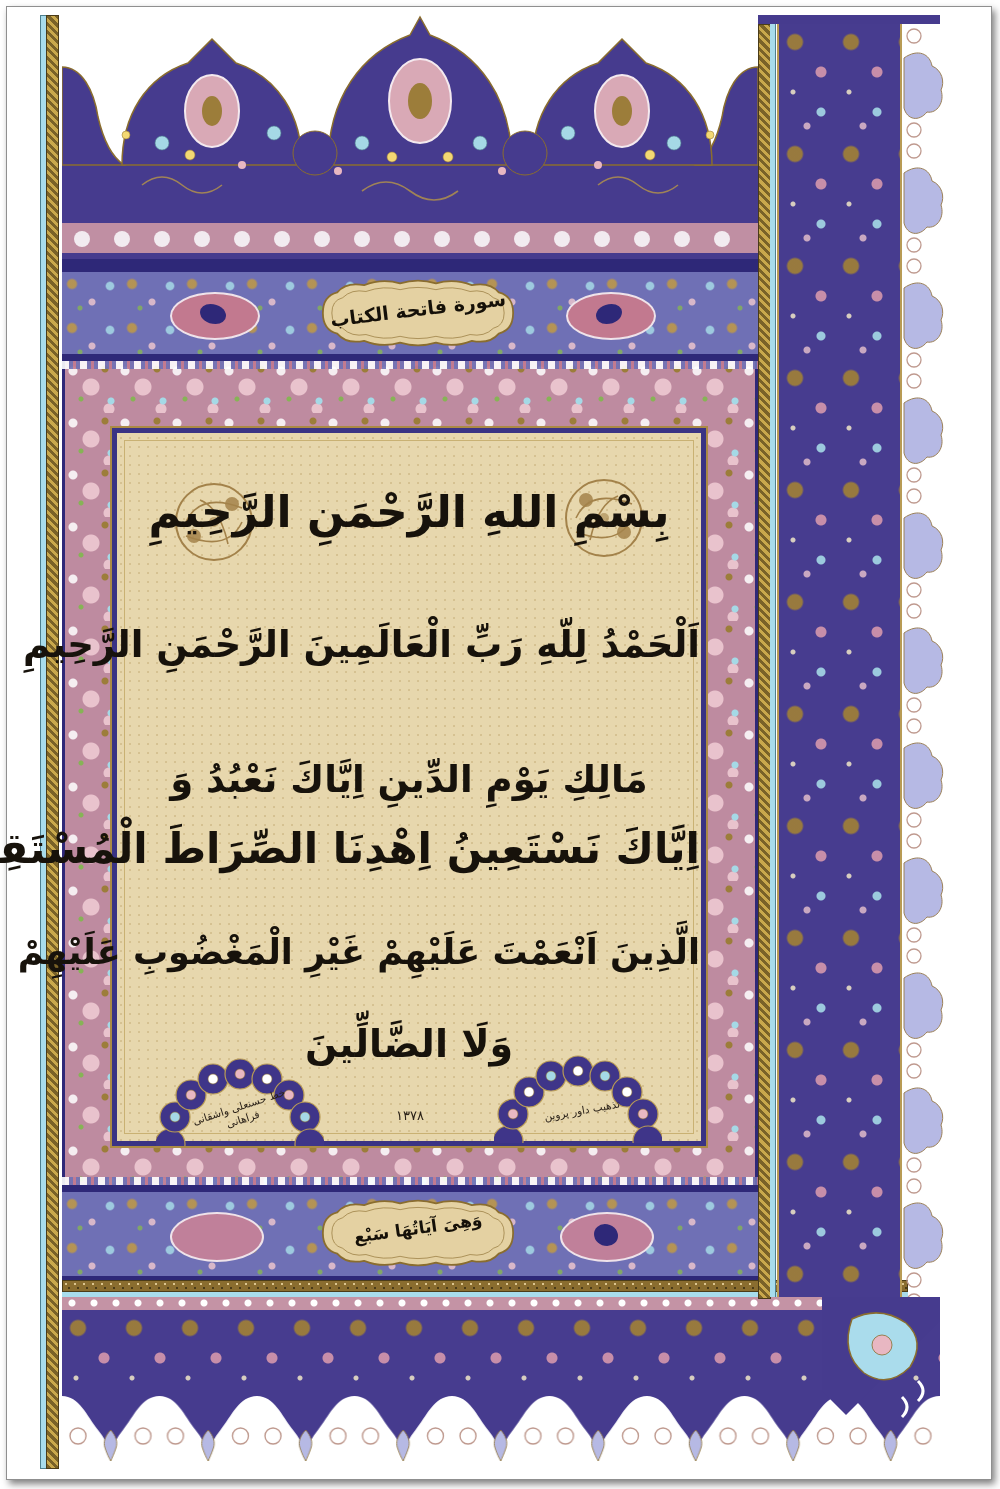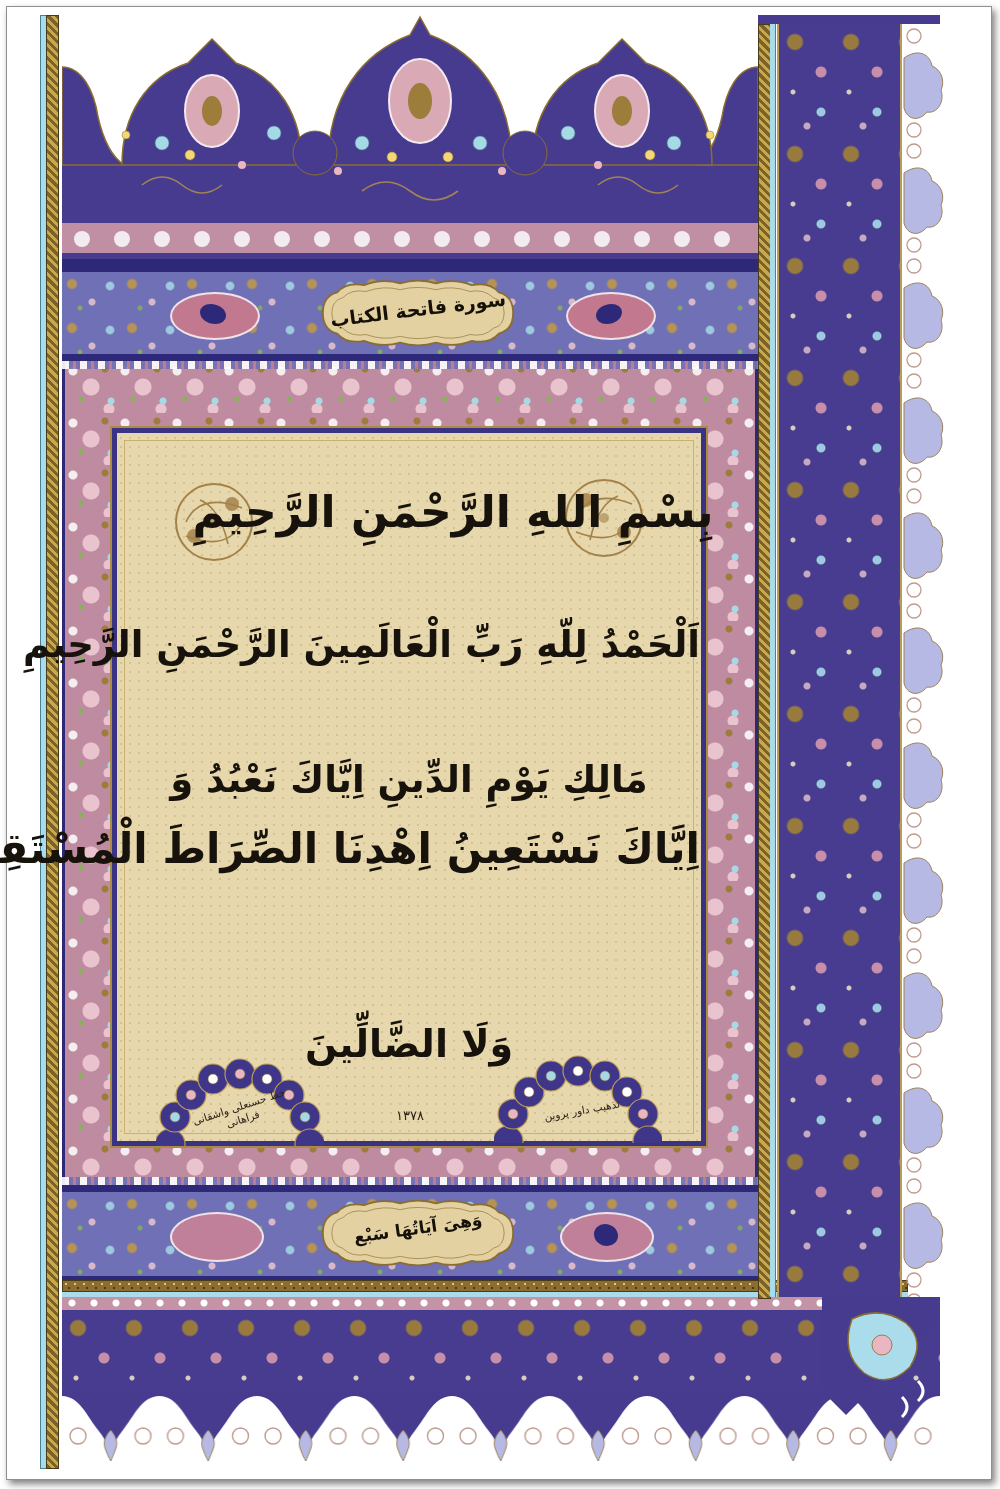--- a/index.html
+++ b/index.html
@@ -152,24 +152,25 @@
     <circle cx="48" cy="48" r="5" fill="#a3824a" opacity=".6"></circle>
   </svg>
   <svg style="position:absolute;left:556px;top:470px;" width="96" height="96" viewBox="0 0 96 96">
     <circle cx="48" cy="48" r="38" fill="none" stroke="#a3824a" stroke-width="2"></circle>
     <path d="M20,48 q14,-30 56,-14 M76,48 q-14,30 -56,14 M62,26 q-20,8 -28,44" fill="none" stroke="#a3824a" stroke-width="1.6"></path>
     <circle cx="68" cy="62" r="7" fill="#a3824a" opacity=".85"></circle>
       <circle cx="30" cy="30" r="7" fill="#a3824a" opacity=".85"></circle>
     <circle cx="48" cy="48" r="5" fill="#a3824a" opacity=".6"></circle>
   </svg>
 
-  <div class="qline" style="top:486px;font-size:44px;padding-left:44px;">بِسْمِ اللهِ الرَّحْمَنِ الرَّحِيمِ</div>
+  <div class="qline" style="top:486px;font-size:44px;">بِسْمِ اللهِ الرَّحْمَنِ الرَّحِيمِ</div>
   <div class="qline" style="top:623px;font-size:37px;">اَلْحَمْدُ لِلّهِ رَبِّ الْعَالَمِينَ الرَّحْمَنِ الرَّحِيمِ</div>
   <div class="qline" style="top:714px;font-size:37px;margin-top:44px;">مَالِكِ يَوْمِ الدِّينِ    اِيَّاكَ نَعْبُدُ وَ</div>
   <div class="qline" style="top:824px;font-size:42px;">اِيَّاكَ نَسْتَعِينُ اِهْدِنَا الصِّرَاطَ الْمُسْتَقِيمَ صِرَاطَ</div>
+  <div class="qline" style="top:932px;font-size:35px;">الَّذِينَ اَنْعَمْتَ عَلَيْهِمْ غَيْرِ الْمَغْضُوبِ عَلَيْهِمْ</div>
   <div class="qline" style="top:1022px;font-size:38px;">وَلَا الضَّالِّينَ</div>
 
   <svg style="position:absolute;left:156px;top:1056px;" width="168" height="90" viewBox="0 0 168 90">
     <g fill="#3f3589" stroke="#b89b55" stroke-width="1.2">
       <circle cx="14" cy="88" r="15"></circle>
         <circle cx="19" cy="61" r="15"></circle>
         <circle cx="35" cy="39" r="15"></circle>
       <circle cx="57" cy="23" r="15"></circle>
         <circle cx="84" cy="18" r="15"></circle>
         <circle cx="111" cy="23" r="15"></circle>

